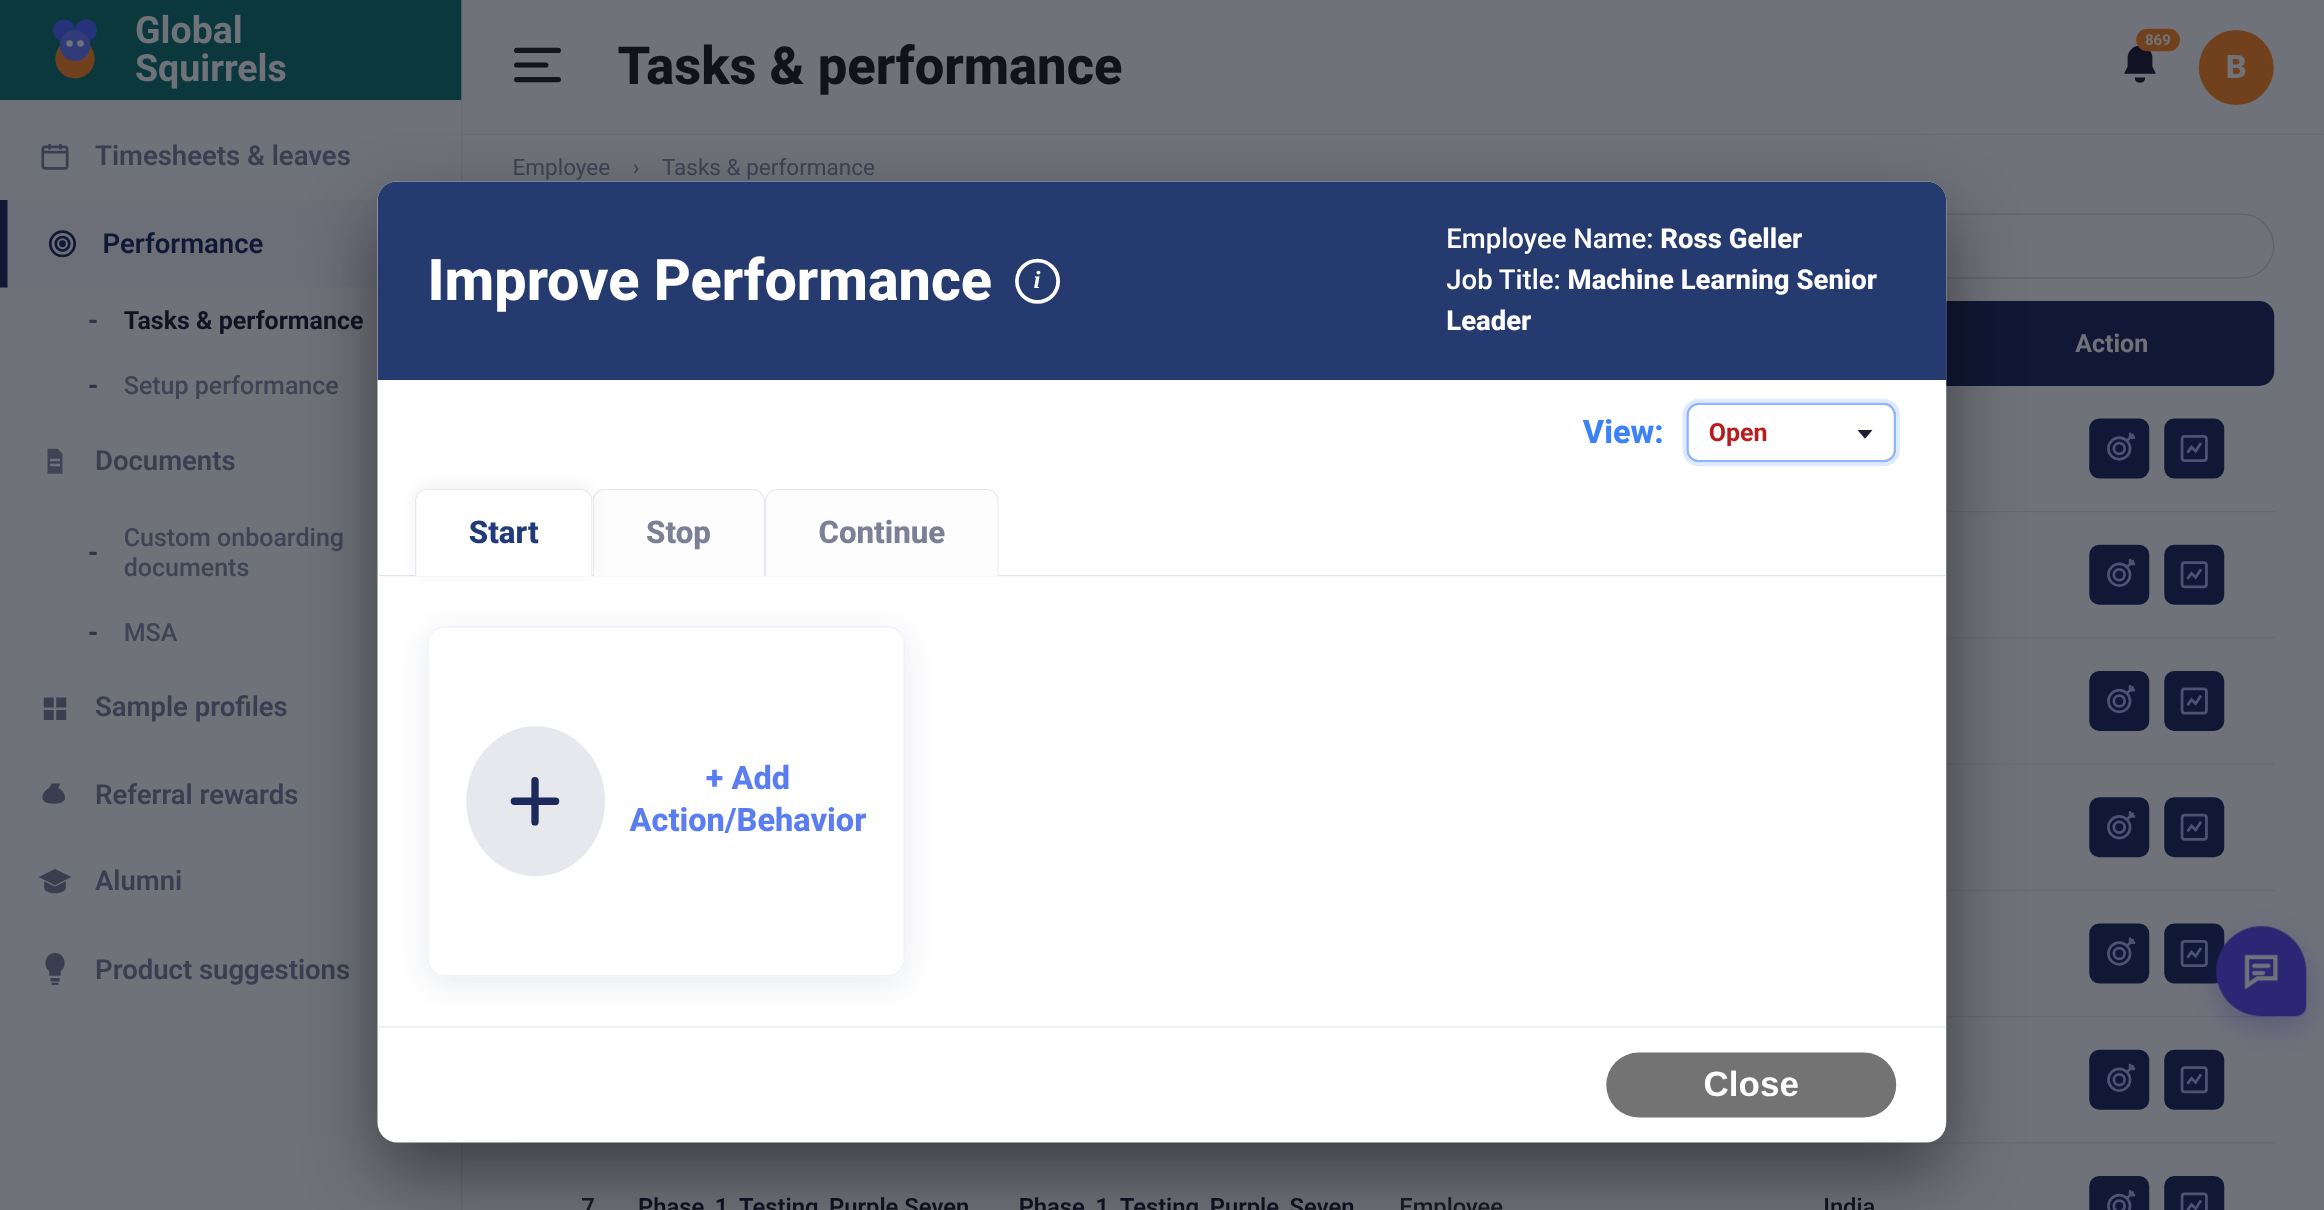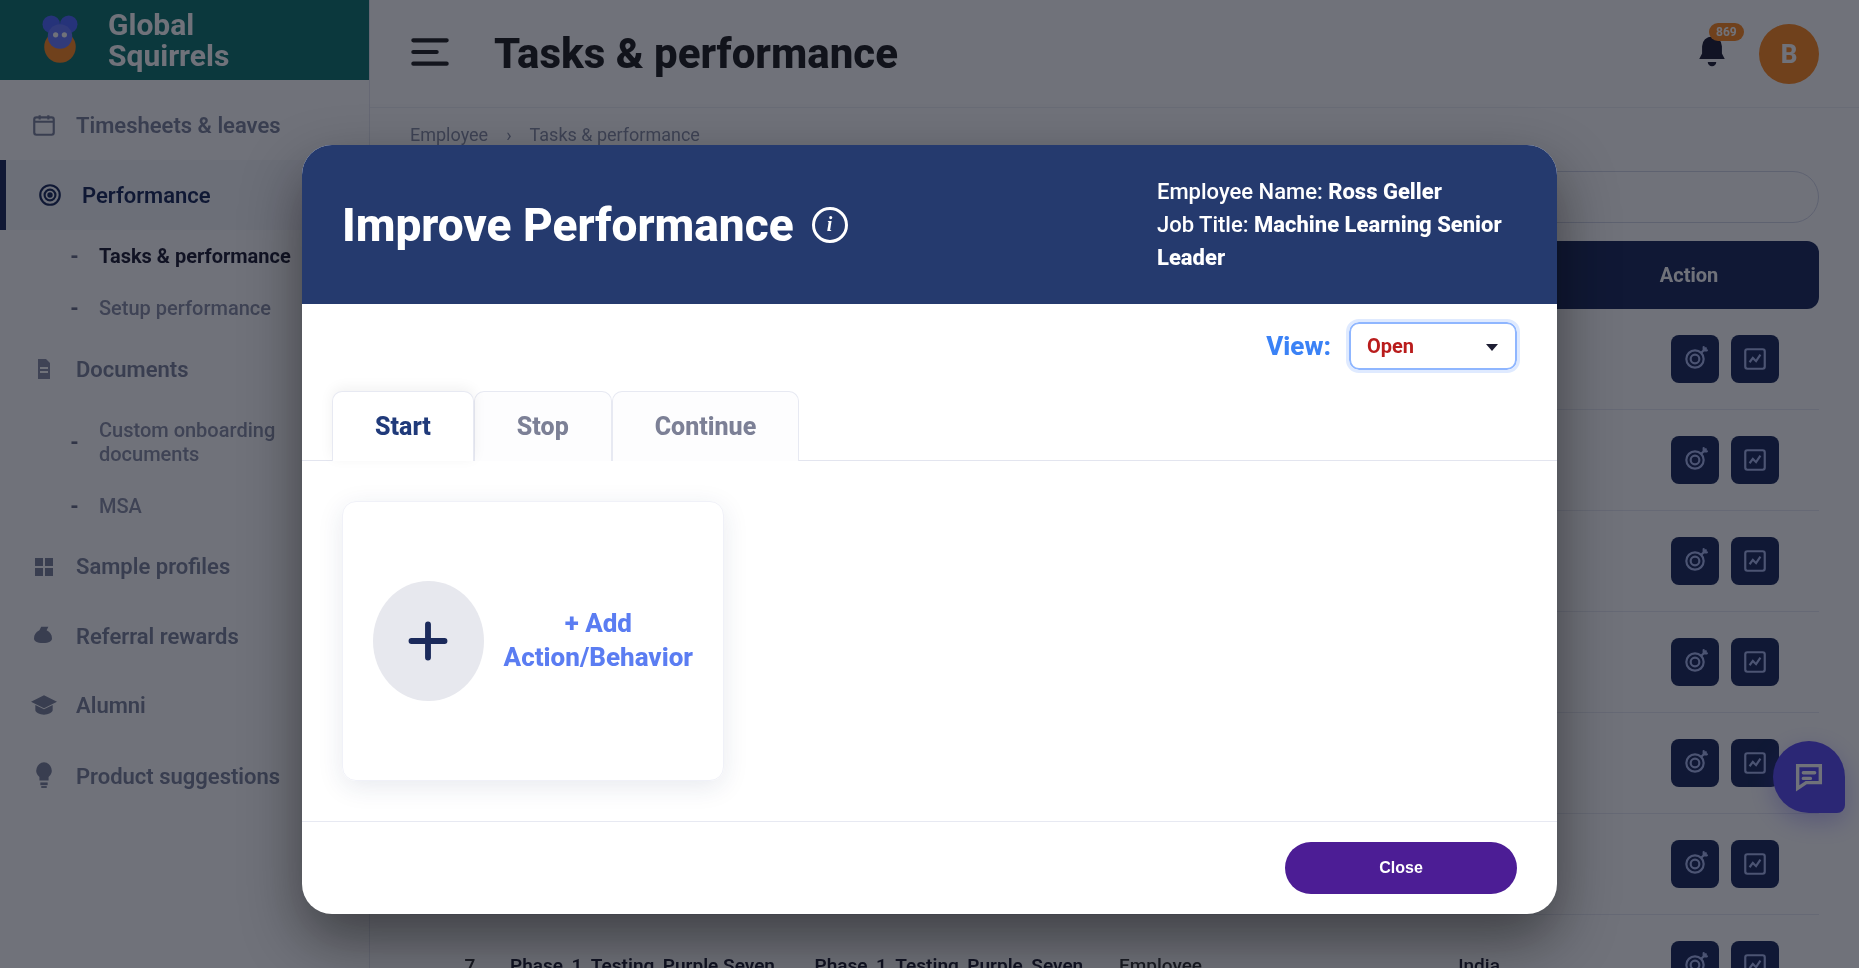--- a/index.html
+++ b/index.html
@@ -103,21 +103,21 @@
     box-shadow:0 8px 24px rgba(92,77,242,0.35);
   }
 
   
   .overlay{
     position:absolute; inset:0; background:rgba(8,12,25,0.58);
     display:flex; align-items:flex-start; justify-content:center;
     padding-top:145px;
   }
   .modal{
-    width:1255px; border-radius:30px; overflow:hidden; background:#fff; box-shadow:0 25px 60px rgba(0,0,0,0.45);
+    width:1255px; border-radius:16px; overflow:hidden; background:#fff; box-shadow:0 25px 60px rgba(0,0,0,0.45);
   }
   .modal-head{
     background:#253a6e; color:#fff; padding:30px 40px 30px 40px; display:flex; gap:30px;
   }
   .modal-title{ font-size:46px; font-weight:800; display:flex; align-items:center; gap:18px; flex:1;}
   .modal-title .info{
     width:36px; height:36px; border:3px solid #fff; border-radius:50%;
     display:inline-flex; align-items:center; justify-content:center; font-size:20px; font-style:italic; font-weight:700; font-family: Georgia, serif;
   }
   .modal-meta{ font-size:22px; font-weight:500; max-width:360px; line-height:1.5;}
@@ -152,21 +152,21 @@
   .add-circle{
     width:120px; height:120px; border-radius:50%; background:#e7e8ee;
     display:flex;align-items:center;justify-content:center; color:#1b2a5b; font-size:48px; font-weight:700;
   }
   .add-label{ color:#5b7df2; font-size:26px; font-weight:800; text-align:center; line-height:1.3;}
 
   .modal-foot{
     border-top:1px solid #e7e9f2; padding:20px 40px; display:flex; justify-content:flex-end;
   }
   .close-btn{
-    width:232px; height:52px; background:#4c1d95; color:#fff; border:none; border-radius:26px; font-size:16px; font-weight:800; cursor:pointer;
+    width:232px; height:52px; background:#737373; color:#fff; border:none; border-radius:26px; font-size:28px; font-weight:800; cursor:pointer;
   }
 </style>
 </head>
 <body>
 
 <div class="app">
 
   <aside class="sidebar">
     <div class="brand">
       <div class="brand-logo">

